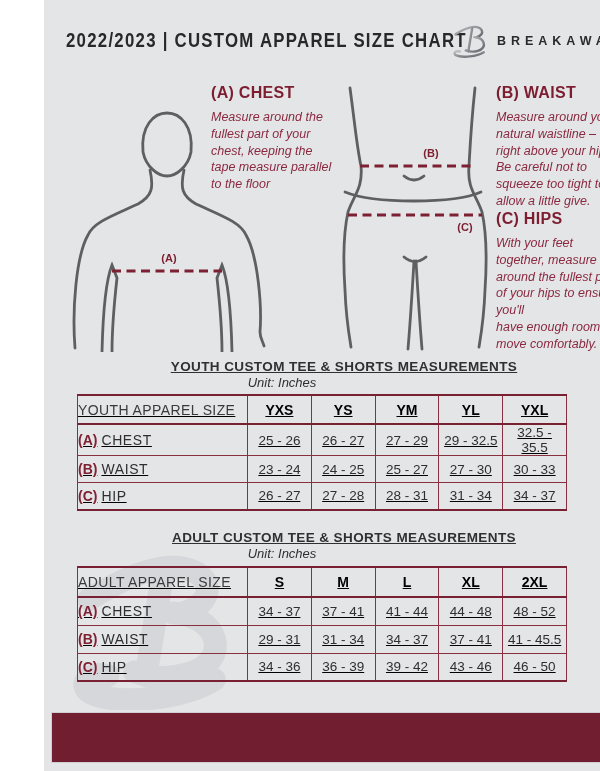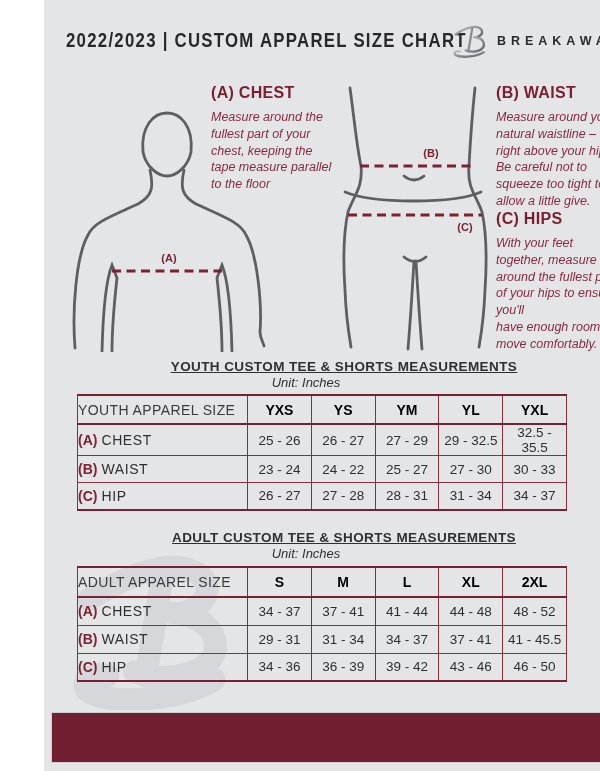--- a/index.html
+++ b/index.html
@@ -37,26 +37,26 @@
   .lbl-b{left:372px;top:147px;}
   .lbl-c{left:406px;top:221px;}
 
   
   .watermark{position:absolute;left:12px;top:550px;color:#d6d7da;pointer-events:none;}
 
   
   .section-title{position:absolute;left:0;width:600px;text-align:center;
     font-size:13.5px;font-weight:bold;color:#303033;letter-spacing:0.4px;text-decoration:underline;}
   .section-unit{position:absolute;left:0;width:476px;text-align:center;
-    font-size:13px;font-style:italic;color:#303033;padding-left:24px;}
+    font-size:13px;font-style:italic;color:#303033;}
   .yt-title{top:359px;} .yt-unit{top:375px;}
   .at-title{top:530px;} .at-unit{top:546px;}
 
   
-  .size-table{position:absolute;left:33px;border-collapse:collapse;width:490px;table-layout:fixed;}
+  .size-table{position:absolute;left:33px;border-collapse:collapse;width:490px;table-layout:fixed;text-decoration:underline;}
   .yt-table{top:394px;} .at-table{top:566px;border-radius:19px;}
   .size-table col.label-col{width:170px;}
   .size-table th,.size-table td{border:1px solid #8a2f3f;background:transparent;padding:0;}
   .size-table thead th{border-top:2px solid #7a2033;}
   .size-table tr:last-child th,.size-table tr:last-child td{border-bottom:2px solid #7a2033;}
   .yt-table thead tr{height:29px;} .yt-table tbody tr{height:27px;}
   .at-table thead tr{height:30px;} .at-table tbody tr{height:28px;}
   .t-label-head{text-align:left;padding-left:10px;font-weight:normal;font-size:14px;
     letter-spacing:0.4px;color:#3a3a3d;}
   .t-size-head{text-align:center;font-weight:bold;font-size:14px;color:#000000;}
@@ -201,21 +201,21 @@
           <th class="t-row-label"><span class="prefix">(A)</span>CHEST</th>
           <td class="t-cell">25 - 26</td>
           <td class="t-cell">26 - 27</td>
           <td class="t-cell">27 - 29</td>
           <td class="t-cell">29 - 32.5</td>
           <td class="t-cell">32.5 - 35.5</td>
         </tr>
         <tr>
           <th class="t-row-label"><span class="prefix">(B)</span>WAIST</th>
           <td class="t-cell">23 - 24</td>
-          <td class="t-cell">24 - 22</td>
+          <td class="t-cell">24 - 25</td>
           <td class="t-cell">25 - 27</td>
           <td class="t-cell">27 - 30</td>
           <td class="t-cell">30 - 33</td>
         </tr>
         <tr>
           <th class="t-row-label"><span class="prefix">(C)</span>HIP</th>
           <td class="t-cell">26 - 27</td>
           <td class="t-cell">27 - 28</td>
           <td class="t-cell">28 - 31</td>
           <td class="t-cell">31 - 34</td>

